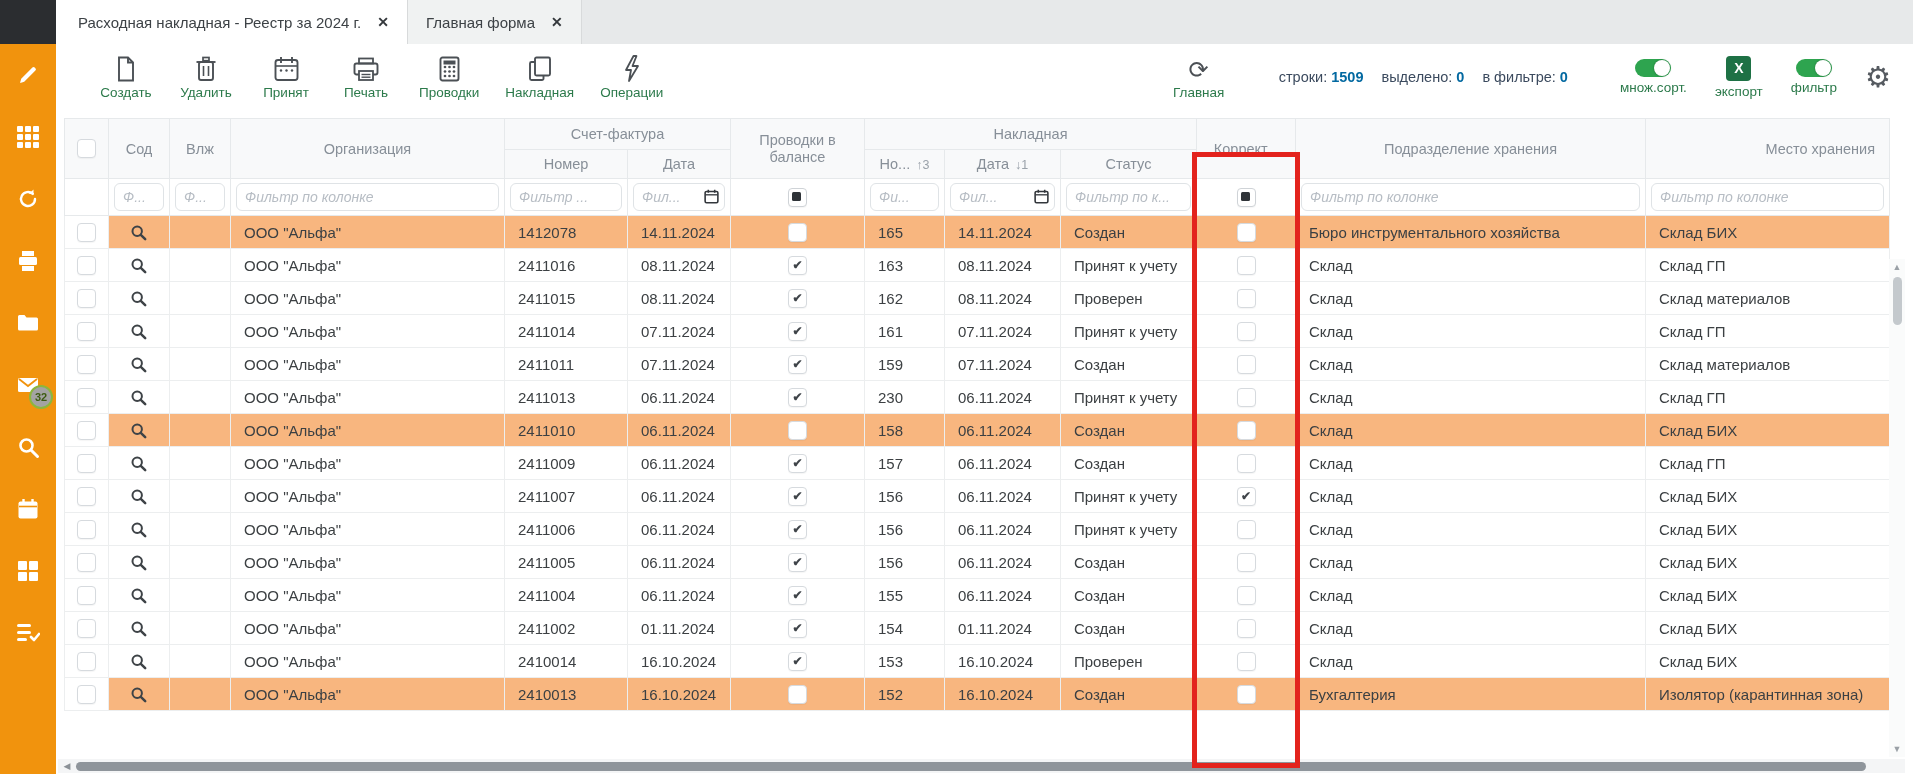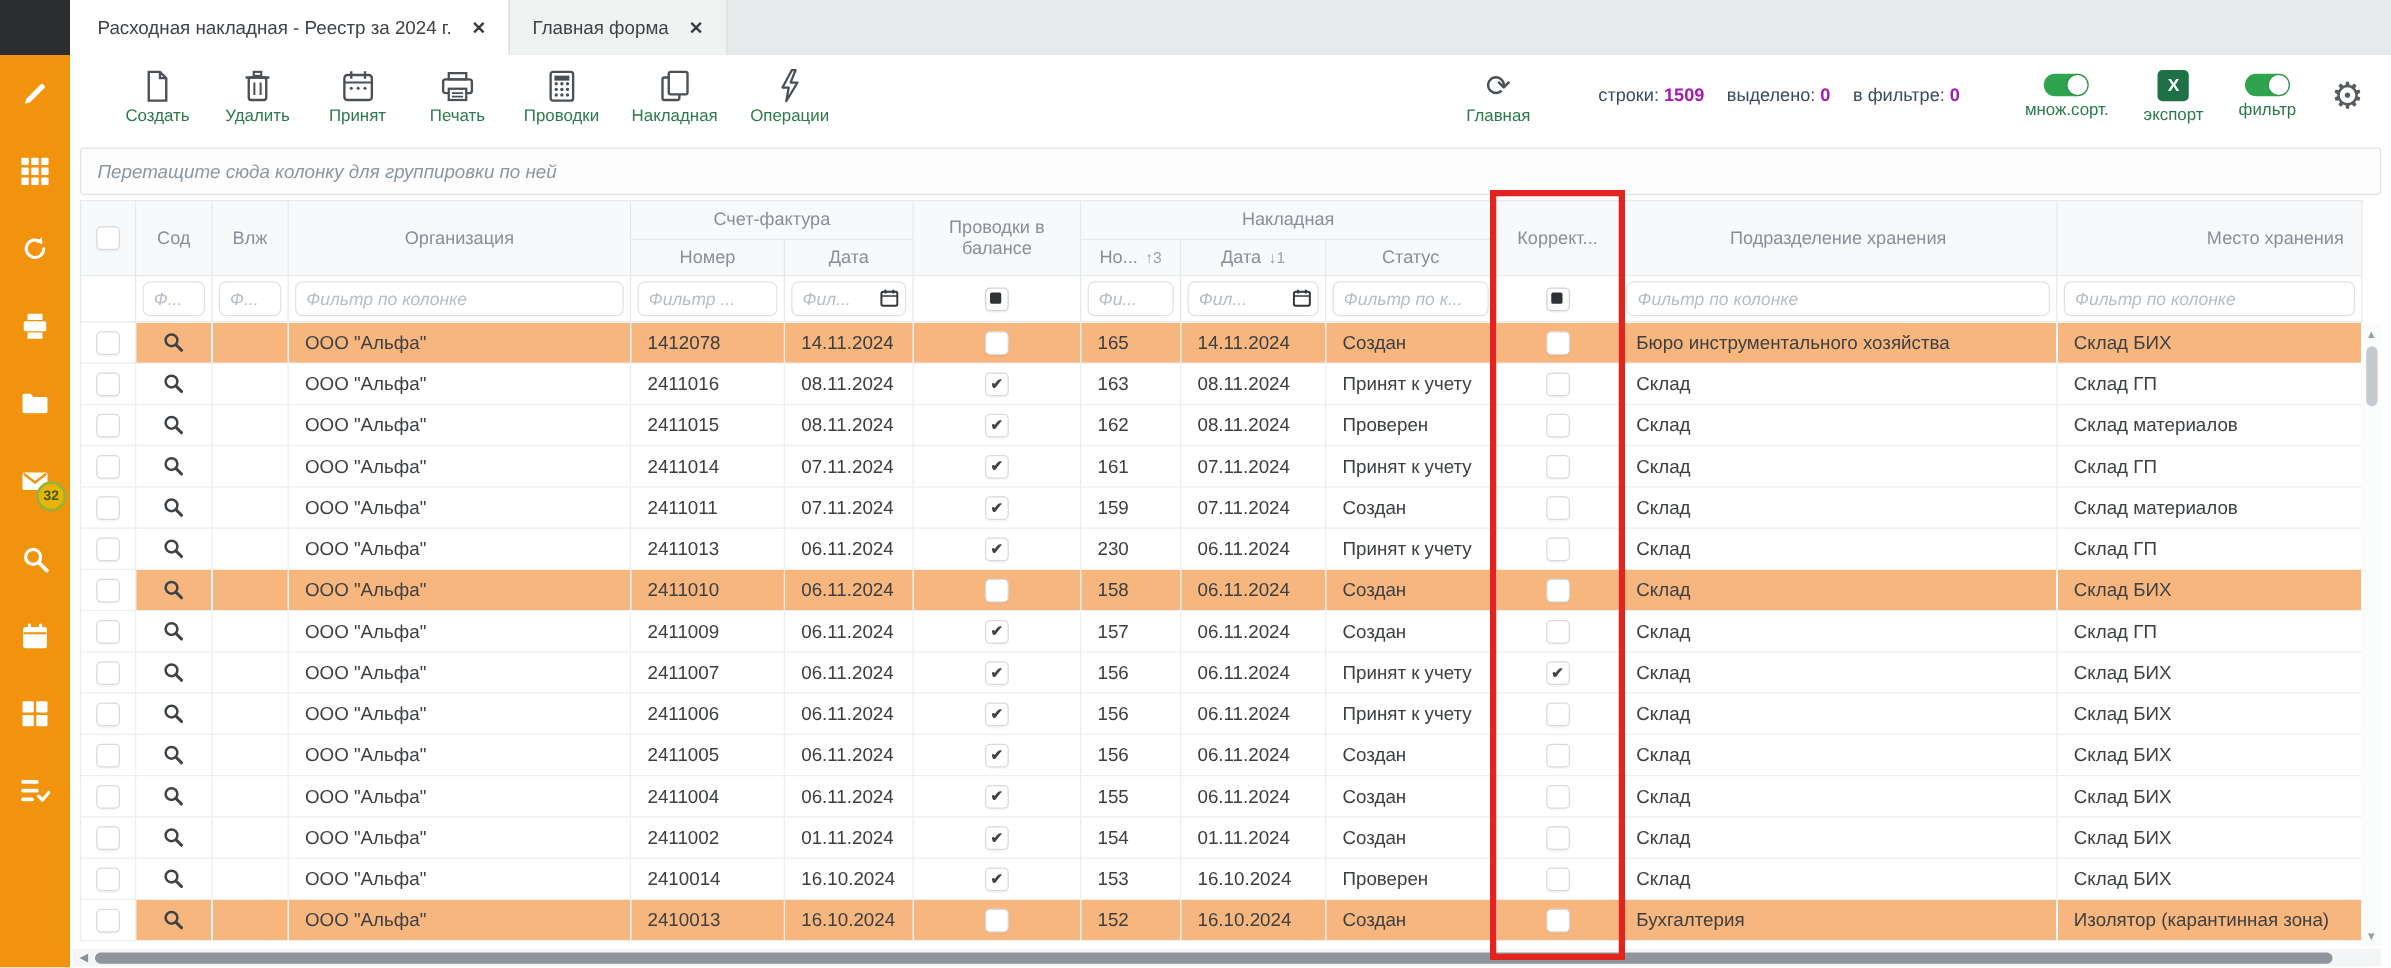--- a/index.html
+++ b/index.html
@@ -5,21 +5,21 @@
   html,body{margin:0;padding:0;}
   body{width:1913px;height:774px;overflow:hidden;position:relative;background:#ffffff;
        font-family:"Liberation Sans",sans-serif;-webkit-font-smoothing:antialiased;}
 
   
   .sidebar{position:absolute;left:0;top:0;width:56px;height:774px;background:#F1930D;z-index:30;}
   .sb-corner{width:56px;height:44px;background:#2b2d30;}
   .sb-item{height:62px;display:flex;align-items:center;justify-content:center;position:relative;cursor:pointer;}
   .sb-item svg{display:block;}
   .sb-badge{position:absolute;right:3px;bottom:7px;width:20px;height:20px;border-radius:50%;
-            background:#eab308;border:2px solid #8cb63c;color:#3c5b12;font-size:11px;font-weight:bold;
+            background:#a3a3a3;border:2px solid #8cb63c;color:#3c5b12;font-size:11px;font-weight:bold;
             display:flex;align-items:center;justify-content:center;}
 
   
   .main{position:absolute;left:56px;top:0;width:1857px;height:774px;background:#fff;}
 
   
   .tabbar{height:44px;background:#e7e9ea;display:flex;align-items:stretch;}
   .tab{display:flex;align-items:center;gap:16px;padding:0 18px;font-size:15px;color:#3d4246;cursor:pointer;}
   .tab.active{background:#ffffff;padding-left:22px;}
   .tab.inactive{background:#f0f2f2;border-left:1px solid #d8dadb;border-right:1px solid #d8dadb;}
@@ -27,21 +27,21 @@
 
   
   .toolbar{height:66px;background:#fff;display:flex;align-items:center;}
   .tb-btn{display:flex;flex-direction:column;align-items:center;justify-content:center;margin:0 13px;cursor:pointer;min-width:54px;}
   .tb-btn:first-child{margin-left:43px;}
   .tb-ico{height:27px;display:flex;align-items:flex-end;justify-content:center;color:#4b5055;}
   .tb-lbl{font-size:13.5px;color:#2C7A4B;margin-top:3px;white-space:nowrap;}
   .tb-refresh{margin-left:auto;}
   .glyph-ico{font-size:24px;line-height:24px;color:#4b5055;}
   .stats{display:flex;align-items:center;gap:18px;margin:0 38px 0 40px;font-size:14.5px;color:#3b4a5e;white-space:nowrap;}
-  .stats b{font-weight:bold;color:#a21caf;}
+  .stats b{font-weight:bold;color:#0369a1;}
   .toggle-btn{display:flex;flex-direction:column;align-items:center;margin:0 14px;cursor:pointer;}
   .pill{width:36px;height:18px;border-radius:9px;background:#2EA44F;position:relative;}
   .pill::after{content:"";position:absolute;right:1px;top:1px;width:16px;height:16px;border-radius:50%;background:#fff;box-shadow:0 0 2px rgba(0,0,0,.35);}
   .excel-sq{width:25px;height:25px;border-radius:4px;background:#1E7145;color:#fff;font-weight:bold;font-size:14px;
             display:flex;align-items:center;justify-content:center;}
   .gear{font-size:29px;color:#565b61;margin:0 22px 0 14px;cursor:pointer;line-height:29px;}
 
   
   .content{padding:8px;}
   .groupbar{height:38px;border:1px solid #e0e3e5;background:#fdfdfd;border-radius:3px;display:flex;align-items:center;
@@ -313,23 +313,20 @@
       <span class="tb-lbl">экспорт</span>
     </div>
     <div class="toggle-btn">
       <span class="pill"></span>
       <span class="tb-lbl">фильтр</span>
     </div>
     <span class="gear">⚙</span>
   </div>
 
   <div class="content">
-    <div class="groupbar">
-      <span>Перетащите сюда колонку для группировки по ней</span>
-    </div>
 
     <table>
       <colgroup>
         <col style="width:44px">
           <col style="width:61px">
           <col style="width:61px">
           <col style="width:274px">
         <col style="width:123px">
           <col style="width:103px">
           <col style="width:134px">

